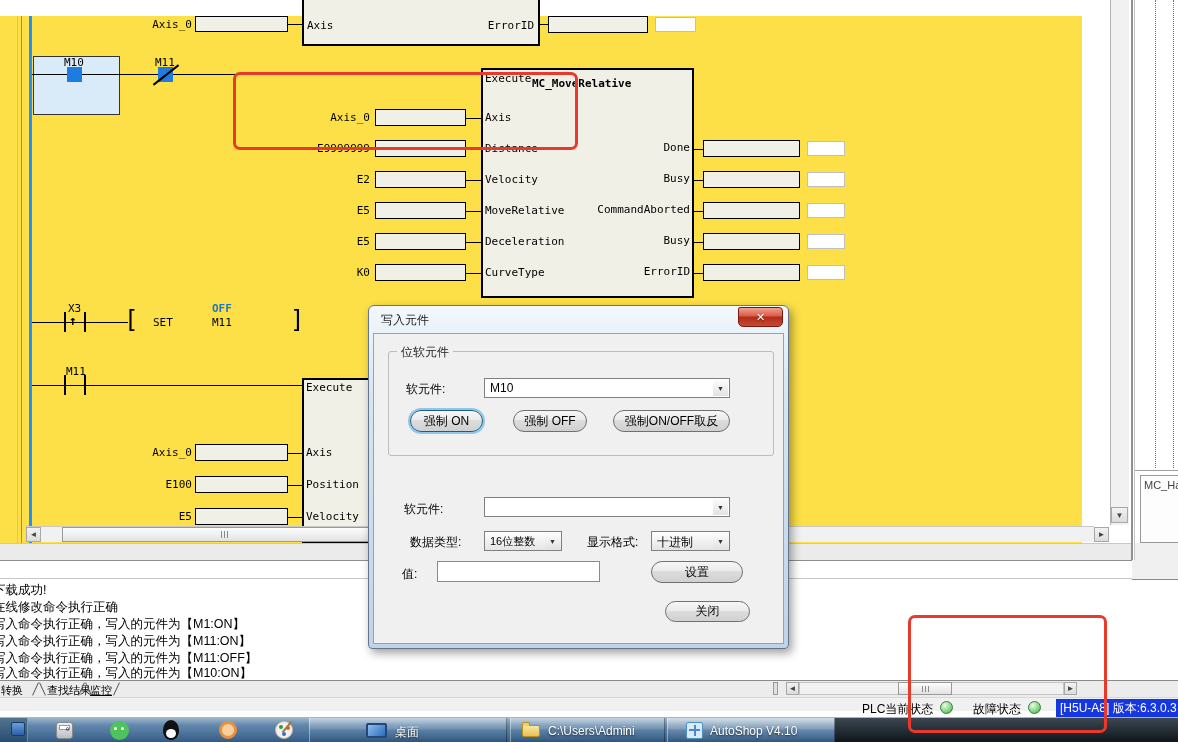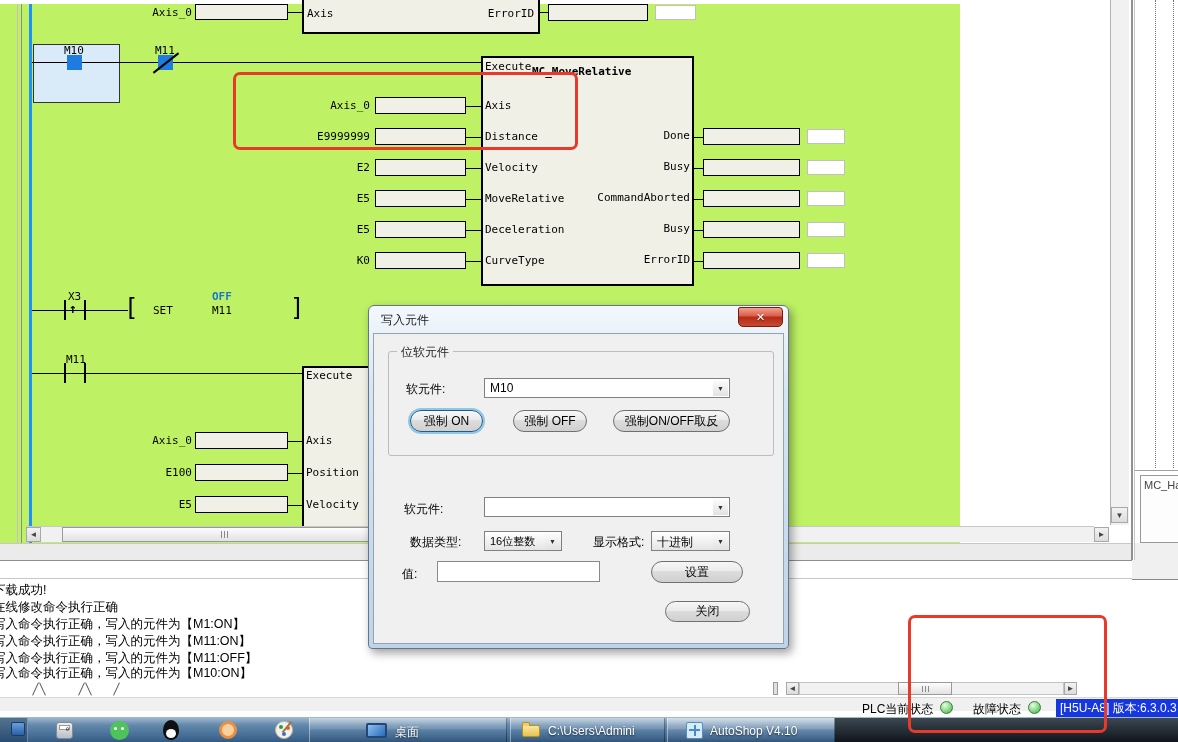--- a/index.html
+++ b/index.html
@@ -39,21 +39,21 @@
   .tbtxt{position:absolute;color:#fff;font-size:12px;text-shadow:0 1px 2px rgba(0,0,0,.65);white-space:nowrap}
   .tbtn{position:absolute;top:718px;height:24px;border-left:1px solid rgba(255,255,255,.4);
         border-right:1px solid rgba(0,0,0,.35);
         background:linear-gradient(rgba(255,255,255,.40),rgba(255,255,255,.16) 45%,rgba(255,255,255,.04) 50%,rgba(0,0,0,.06))}
 </style>
 </head>
 <body>
 
 <div id="screen">
 
-  <div class="abs" style="left:0;top:4px;width:960px;height:543px;background:#bef264">
+  <div class="abs" style="left:0;top:16px;width:1082px;height:543px;background:#fde047">
 
     <div class="abs" style="left:17px;top:0;width:1px;height:543px;background:#c2c2c2"></div>
     <div class="abs" style="left:21px;top:0;width:1px;height:543px;background:#8c8c8c"></div>
 
     <div class="abs" style="left:29px;top:0;width:3px;height:543px;background:#2090ff"></div>
 
     <div class="fb" style="left:302px;top:-22px;width:238px;height:52px"></div>
     <div class="rlabel mono" style="left:112px;top:2px">Axis_0</div>
     <div class="opbox" style="left:195px;top:0;width:93px;height:16px"></div>
     <div class="wire" style="left:288px;top:8px;width:14px"></div>
@@ -194,20 +194,25 @@
     <div class="abs" style="left:0;top:17px;width:1178px;height:1px;background:#c8c8c8"></div>
     <div class="logline" style="top:21px">下载成功!</div>
     <div class="logline" style="top:38px">在线修改命令执行正确</div>
     <div class="logline" style="top:55px">写入命令执行正确，写入的元件为【M1:ON】</div>
     <div class="logline" style="top:72px">写入命令执行正确，写入的元件为【M11:ON】</div>
     <div class="logline" style="top:89px">写入命令执行正确，写入的元件为【M11:OFF】</div>
     <div class="logline" style="top:104px">写入命令执行正确，写入的元件为【M10:ON】</div>
   </div>
   <div class="abs" style="left:1132px;top:560px;width:46px;height:20px;background:#f0f0f0;border-bottom:1px solid #888"></div>
 
+  <div class="abs" style="left:0;top:680px;width:1178px;height:17px;background:#ececec;border-top:1px solid #8a8a8a">
+    <span class="tab ui" style="position:absolute;left:1px;top:2px;font-size:11px">转换</span>
+    <span class="tab ui" style="position:absolute;left:47px;top:2px;font-size:11px">查找结果</span>
+    <span class="tab ui" style="position: absolute; left: 90px; top: 2px; font-size: 11px; text-decoration: underline;">监控</span>
+  </div>
   <div class="tabsep" style="left:35px;transform:rotate(25deg)"></div>
   <div class="tabsep" style="left:42px;transform:rotate(-25deg)"></div>
   <div class="tabsep" style="left:81px;transform:rotate(25deg)"></div>
   <div class="tabsep" style="left:88px;transform:rotate(-25deg)"></div>
   <div class="tabsep" style="left:116px;transform:rotate(25deg)"></div>
 
   <div class="abs" style="left:773px;top:682px;width:5px;height:13px;background:#e0e0e0;border:1px solid #999"></div>
   <div class="sbtn" style="left:786px;top:682px;width:13px;height:13px">◄</div>
   <div class="sb" style="left:799px;top:682px;width:265px;height:13px;border:1px solid #c4c4c4"></div>
   <div class="thumb" style="left:898px;top:682px;width:54px;height:13px">
@@ -294,21 +299,21 @@
       <span class="ui" style="position:absolute;left:30px;top:167px">软元件:</span>
       <div class="combo" style="left:110px;top:163px;width:246px;height:20px">
         <span class="ctext"></span>
         <span class="carrow">▼</span>
       </div>
       <span class="ui" style="position:absolute;left:36px;top:200px">数据类型:</span>
       <div class="combo" style="left:110px;top:197px;width:78px;height:20px;background:linear-gradient(#fff,#e4e4e4)">
         <span class="ctext" style="font-size:11px">16位整数</span>
         <span class="carrow">▼</span>
       </div>
-      <span class="ui" style="position:absolute;left:219px;top:200px">显示格式:</span>
+      <span class="ui" style="position:absolute;left:213px;top:200px">显示格式:</span>
       <div class="combo" style="left:277px;top:197px;width:79px;height:20px;background:linear-gradient(#fff,#e4e4e4)">
         <span class="ctext">十进制</span>
         <span class="carrow">▼</span>
       </div>
       <span class="ui" style="position:absolute;left:28px;top:232px">值:</span>
       <input class="ui" style="position: absolute; left: 63px; top: 227px; width: 163px; height: 21px; border: 1px solid rgb(138, 138, 138); background: rgb(255, 255, 255); padding: 0px 4px;" value="">
       <div class="wbtn" style="left:277px;top:227px;width:92px;height:22px">设置</div>
 
       <div class="wbtn" style="left:291px;top:267px;width:85px;height:21px">关闭</div>
     </div>

